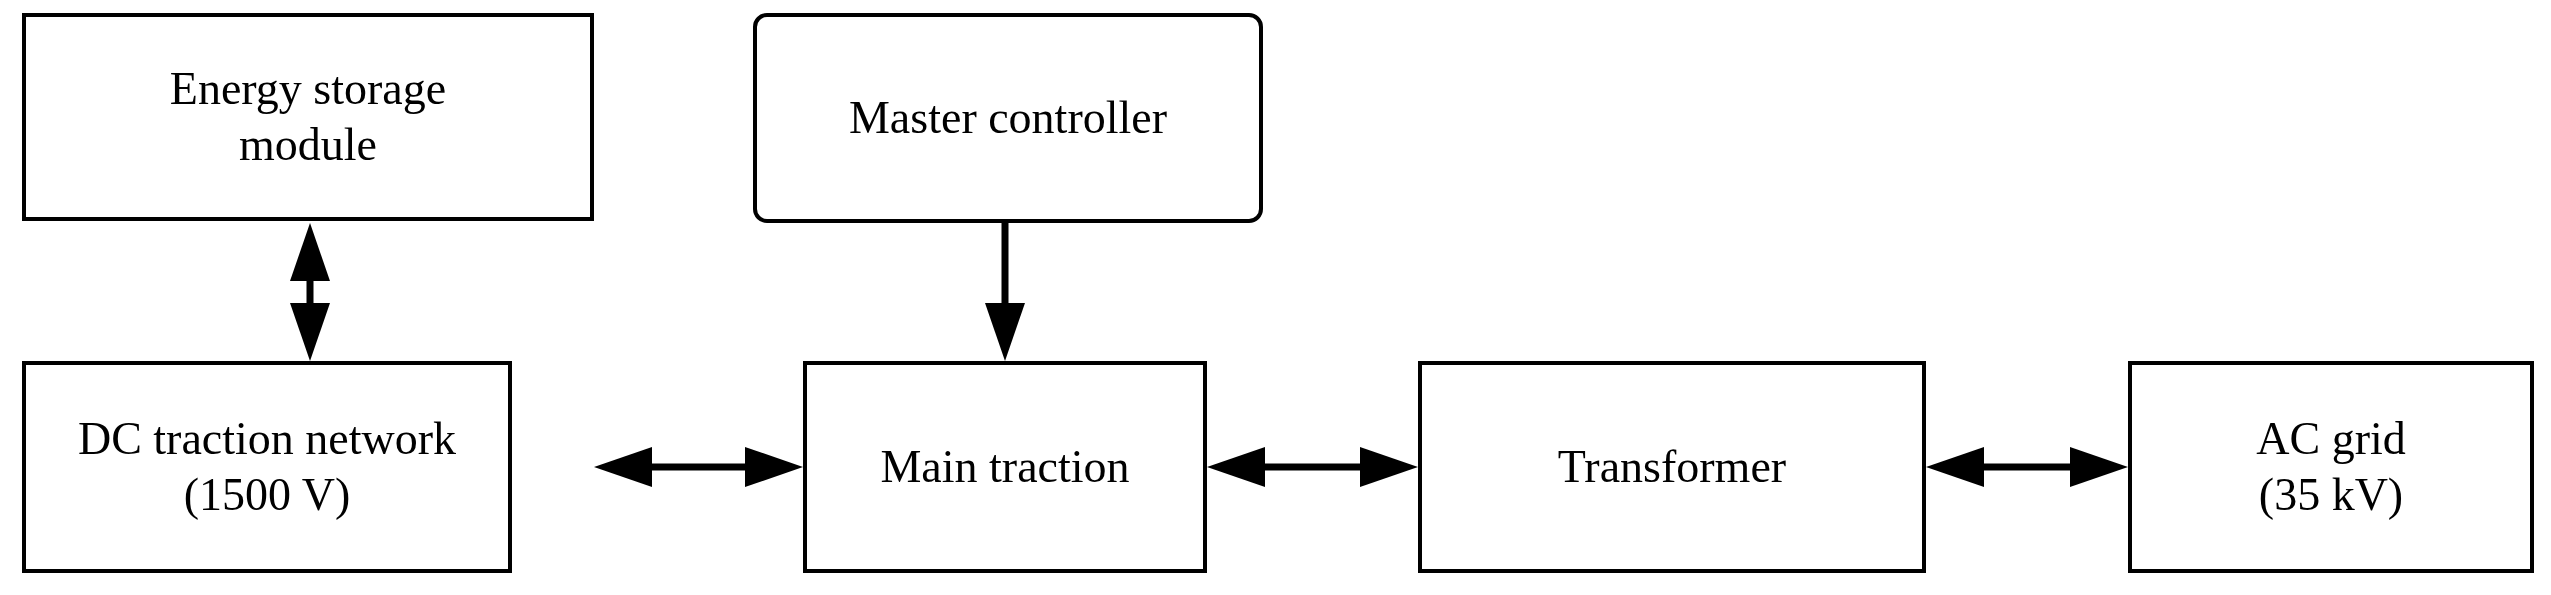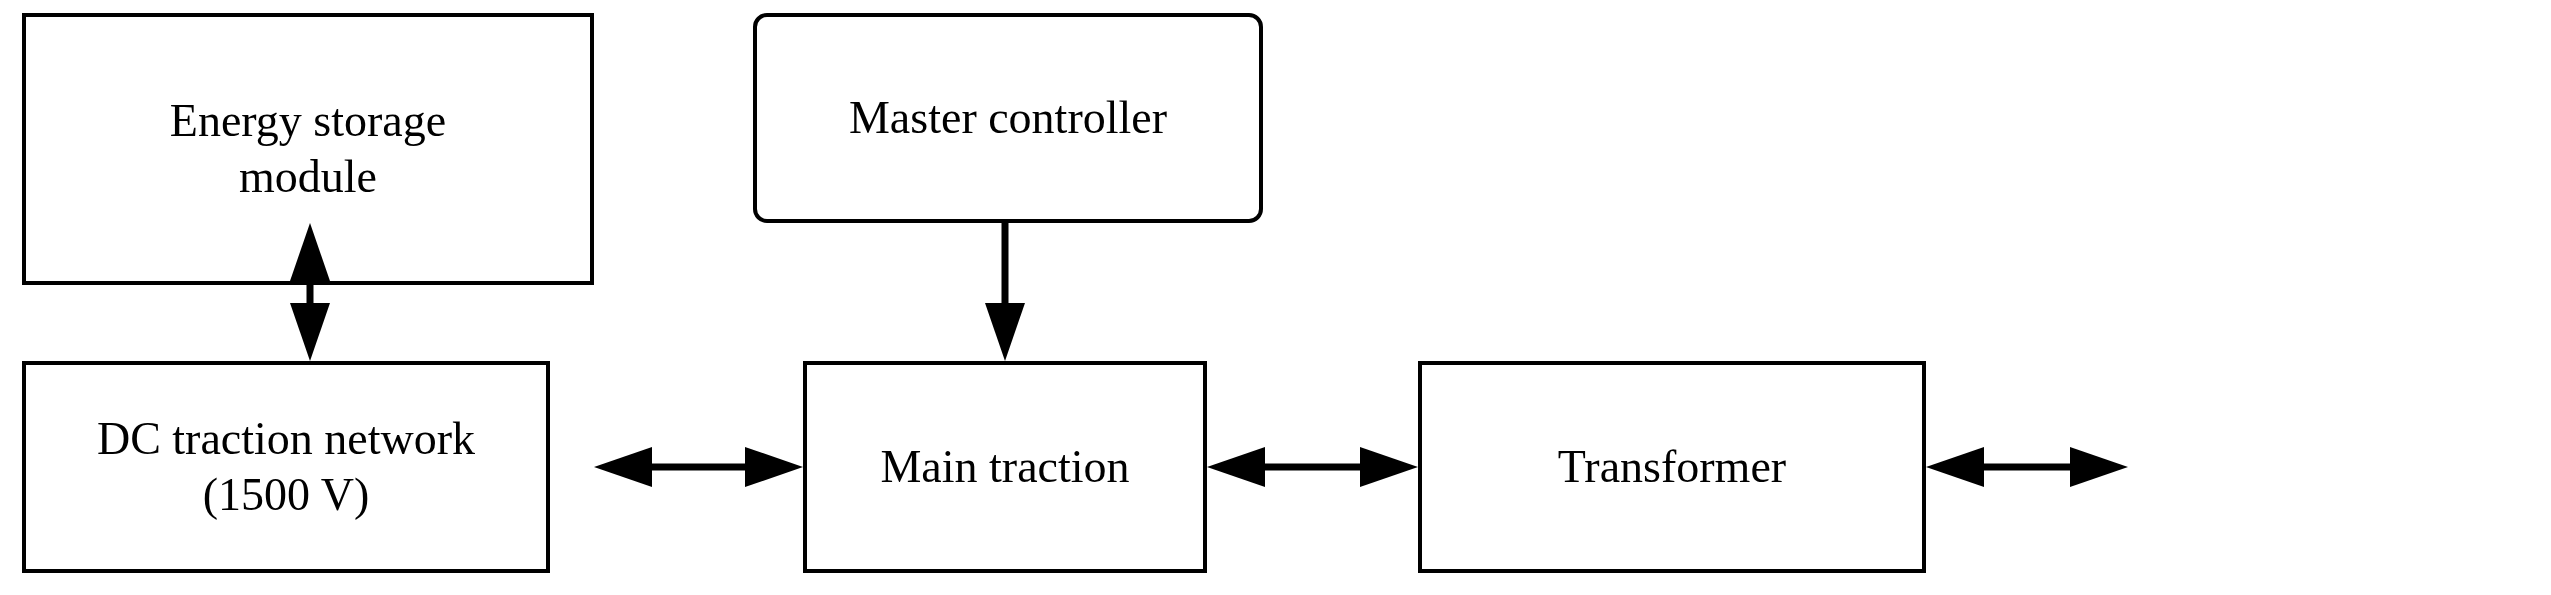--- a/index.html
+++ b/index.html
@@ -40,36 +40,40 @@
   .connector svg {
     display: block;
     overflow: visible;
   }
 </style>
 </head>
 <body>
 
 <div id="diagram-root">
 
-  <div class="node-box" style="left: 22px; top: 13px; width: 572px; height: 272px; border-color: rgb(0, 0, 0);">
+  <div class="node-box" style="left: 22px; top: 13px; width: 572px; height: 208px; border-color: rgb(0, 0, 0);">
     <span class="node-label">Energy storage
 module</span>
   </div>
   <div class="node-box" style="left: 753px; top: 13px; width: 510px; height: 210px; border-color: rgb(0, 0, 0); border-radius: 14px;">
     <span class="node-label">Master controller</span>
   </div>
-  <div class="node-box" style="left: 22px; top: 361px; width: 528px; height: 212px; border-color: rgb(0, 0, 0);">
+  <div class="node-box" style="left: 22px; top: 361px; width: 490px; height: 212px; border-color: rgb(0, 0, 0);">
     <span class="node-label">DC traction network
 (1500 V)</span>
   </div>
   <div class="node-box" style="left: 803px; top: 361px; width: 404px; height: 212px; border-color: rgb(0, 0, 0);">
     <span class="node-label">Main traction</span>
   </div>
   <div class="node-box" style="left: 1418px; top: 361px; width: 508px; height: 212px; border-color: rgb(0, 0, 0);">
     <span class="node-label">Transformer</span>
+  </div>
+  <div class="node-box" style="left: 2128px; top: 361px; width: 406px; height: 212px; border-color: rgb(0, 0, 0);">
+    <span class="node-label">AC grid
+(35 kV)</span>
   </div>
 
   <div class="connector" style="left: 280px; top: 223px; width: 60px; height: 138px;">
       <svg width="60" height="138" viewBox="0 0 60 138">
         <rect x="26.5" y="58" width="7" height="22" fill="#000000"></rect>
         <path d="M 30 0 L 50 58 L 10 58 Z" fill="#000000"></path>
         <path d="M 30 138 L 10 80 L 50 80 Z" fill="#000000"></path>
       </svg>
     </div>
   <div class="connector" style="left: 975px; top: 223px; width: 60px; height: 138px;">

